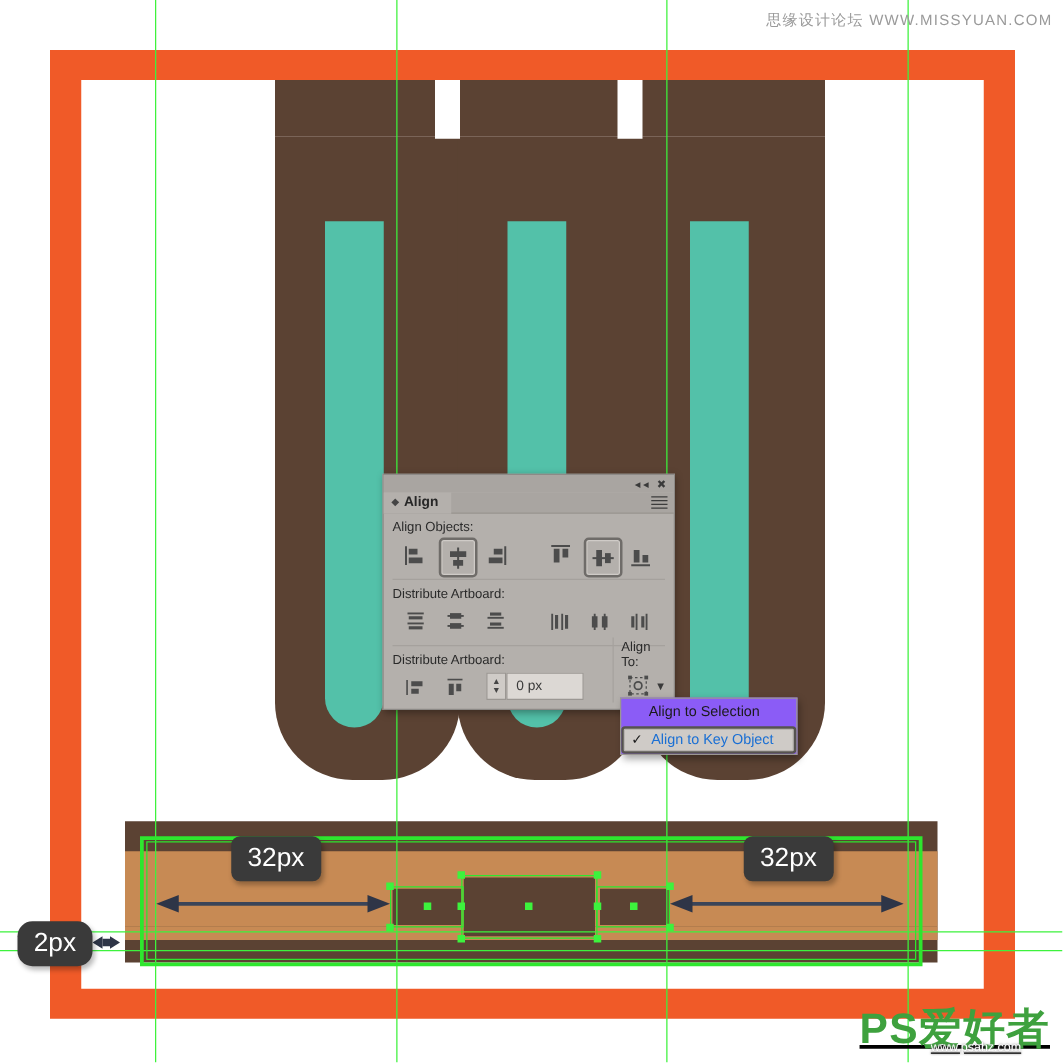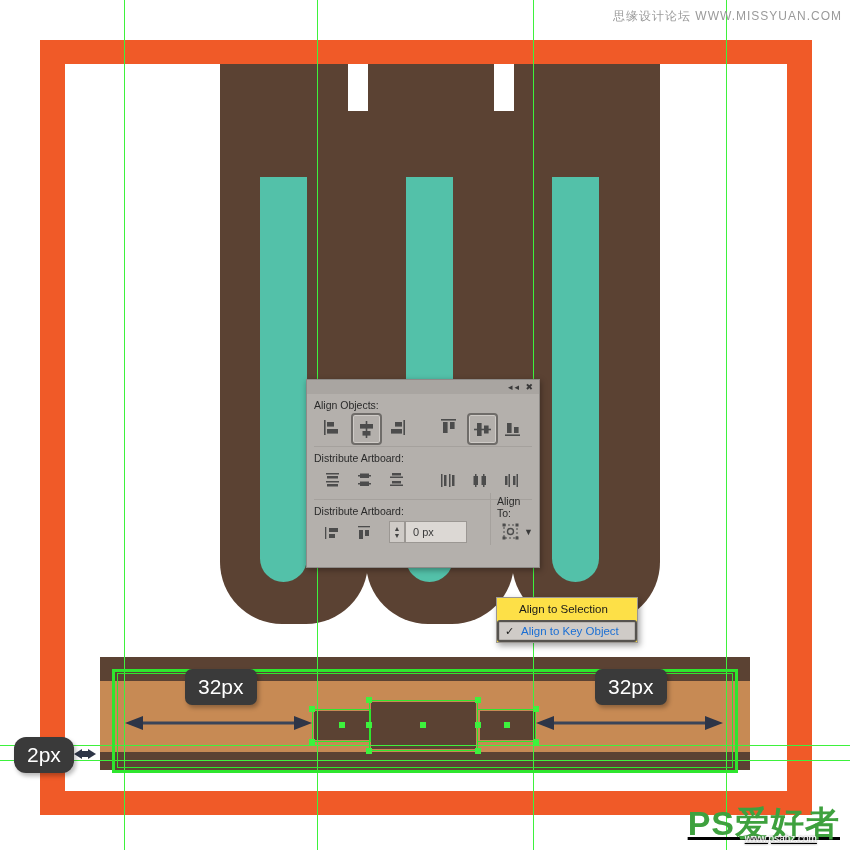--- a/index.html
+++ b/index.html
@@ -76,22 +76,22 @@
            color:#444;font-size:7px;line-height:7px;}
   .numfield{position:absolute;left:92px;top:2px;width:62px;height:22px;
            background:#DCD8D4;border:1px solid #9b9793;box-sizing:border-box;
            color:#3a3a3a;font-size:11px;line-height:20px;padding-left:7px;}
   .alignto-label{position:absolute;left:184px;top:-24px;color:#2a2a2a;font-size:10.5px;}
   .alignto-btn{position:absolute;left:188px;top:1px;width:34px;height:24px;
            background:#B4B0AC;display:flex;align-items:center;}
   .vdiv{position:absolute;left:177px;top:-26px;width:1px;height:52px;background:#A5A19D;}
 
   
-  #align-dropdown{position:absolute;left:496px;top:597px;width:142px;
-        background:#fde047;border:1px solid #9b9793;box-sizing:border-box;
+  #align-dropdown{position:absolute;left:496px;top:558px;width:142px;
+        background:#8b5cf6;border:1px solid #9b9793;box-sizing:border-box;
         box-shadow:2px 3px 6px rgba(0,0,0,.35);}
   .dd-item{position:relative;height:22px;line-height:22px;padding-left:22px;
         font-size:11.5px;color:#1a1a1a;}
   .dd-item.active{color:#1a6fd4;background:#CFCBC7;
         border:2px solid #56534f;border-radius:3px;box-sizing:border-box;
         line-height:18px;box-shadow:inset 0 0 0 1px #b8b4b0;}
   .dd-check{position:absolute;left:6px;top:0;font-size:11px;color:#1a1a1a;}
 
   
   .wm-top{position:absolute;right:8px;top:8px;font-size:12px;color:#9a9a9a;
@@ -204,20 +204,32 @@
 
 <div id="align-panel">
 
   <div class="panel-titlebar">
     <span class="pt-icons">
       <span>◂◂</span>
       <span>✖</span>
     </span>
   </div>
 
+  <div class="panel-tabrow">
+    <div class="panel-tab">
+      <span class="vstack">◆</span>
+      <span>Align</span>
+    </div>
+    <div class="panel-menu">
+      <i></i>
+        <i></i>
+        <i></i>
+        <i></i>
+    </div>
+  </div>
 
   <div class="sect-label">Align Objects:</div>
   <div class="iconrow">
     <div class="alignbtn" style="left:6px;">
       <svg width="19" height="19" viewBox="0 0 19 19">
           <rect x="1" y="2" width="1.6" height="15" fill="#4c4c4c"></rect>
           <rect x="4" y="4" width="7" height="4.6" fill="#4c4c4c"></rect>
           <rect x="4" y="11" width="11" height="4.6" fill="#4c4c4c"></rect>
         </svg>
     </div>

